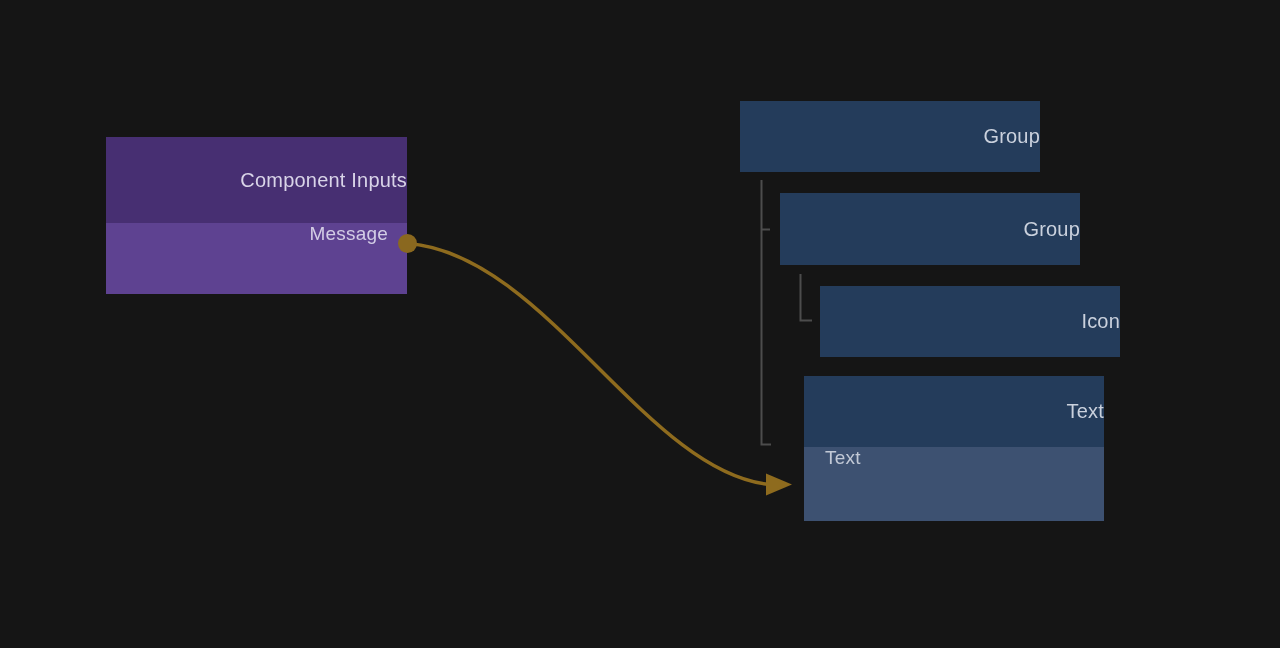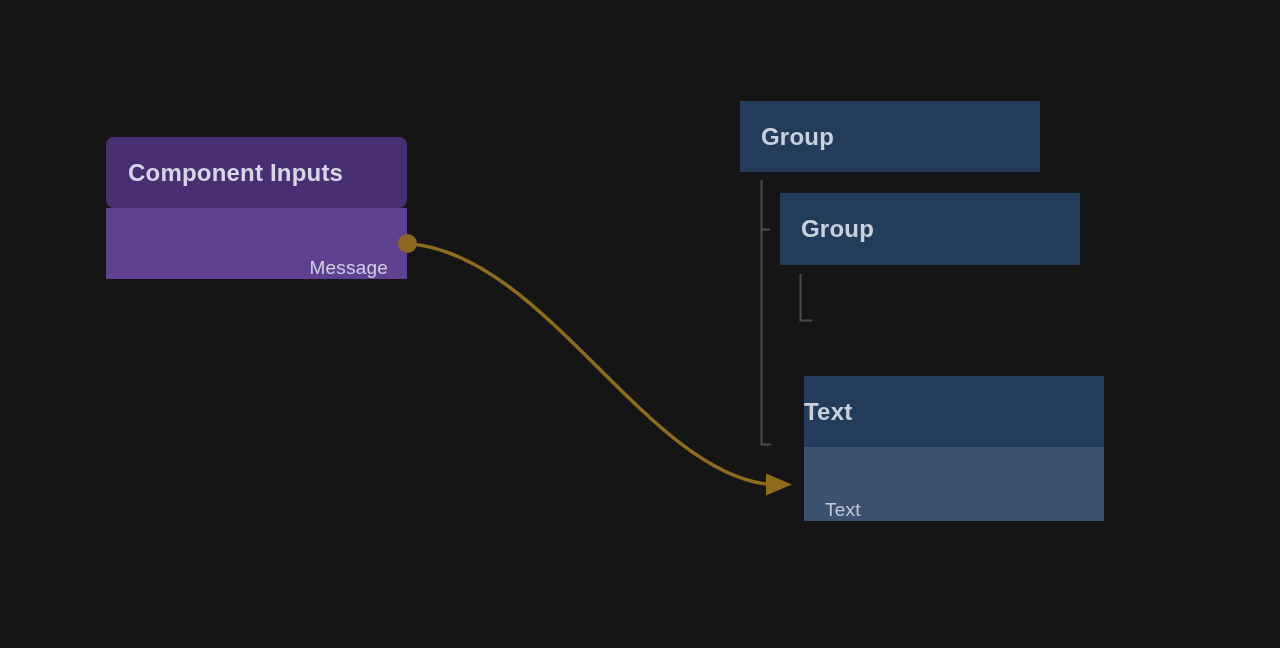--- a/index.html
+++ b/index.html
@@ -17,44 +17,44 @@
   }
 
   
   .node {
     position: absolute;
     z-index: 2;
   }
   .node-header {
     display: flex;
     align-items: center;
-    font-weight: 700;
-    font-size: 24px;
+    font-weight: 400;
+    font-size: 20px;
     letter-spacing: 0.2px;
+    justify-content: flex-end;
   }
   .node-row {
     display: flex;
-    align-items: flex-end;
+    align-items: flex-start;
     font-weight: 400;
     font-size: 19px;
     letter-spacing: 0.2px;
   }
 
   
   .ci-node {
     left: 106px;
     top: 137px;
     width: 301px;
   }
   .ci-header {
-    height: 71px;
+    height: 86px;
     background: #472f72;
     color: #d9d4e8;
     padding-left: 22px;
-    border-radius: 8px;
   }
   .ci-row {
     height: 71px;
     background: #5e4291;
     color: #d3cde5;
     justify-content: flex-end;
     padding-right: 19px;
   }
   .ci-port {
     position: absolute;
@@ -139,20 +139,25 @@
       <span>Group</span>
     </div>
   </div>
 
   <div class="node tree-node tn-group2">
     <div class="node-header">
       <span>Group</span>
     </div>
   </div>
 
+  <div class="node tree-node tn-icon">
+    <div class="node-header">
+      <span>Icon</span>
+    </div>
+  </div>
 
   <div class="node tree-node tn-text">
     <div class="node-header">
       <span>Text</span>
     </div>
     <div class="node-row">
       <span>Text</span>
     </div>
   </div>
 

